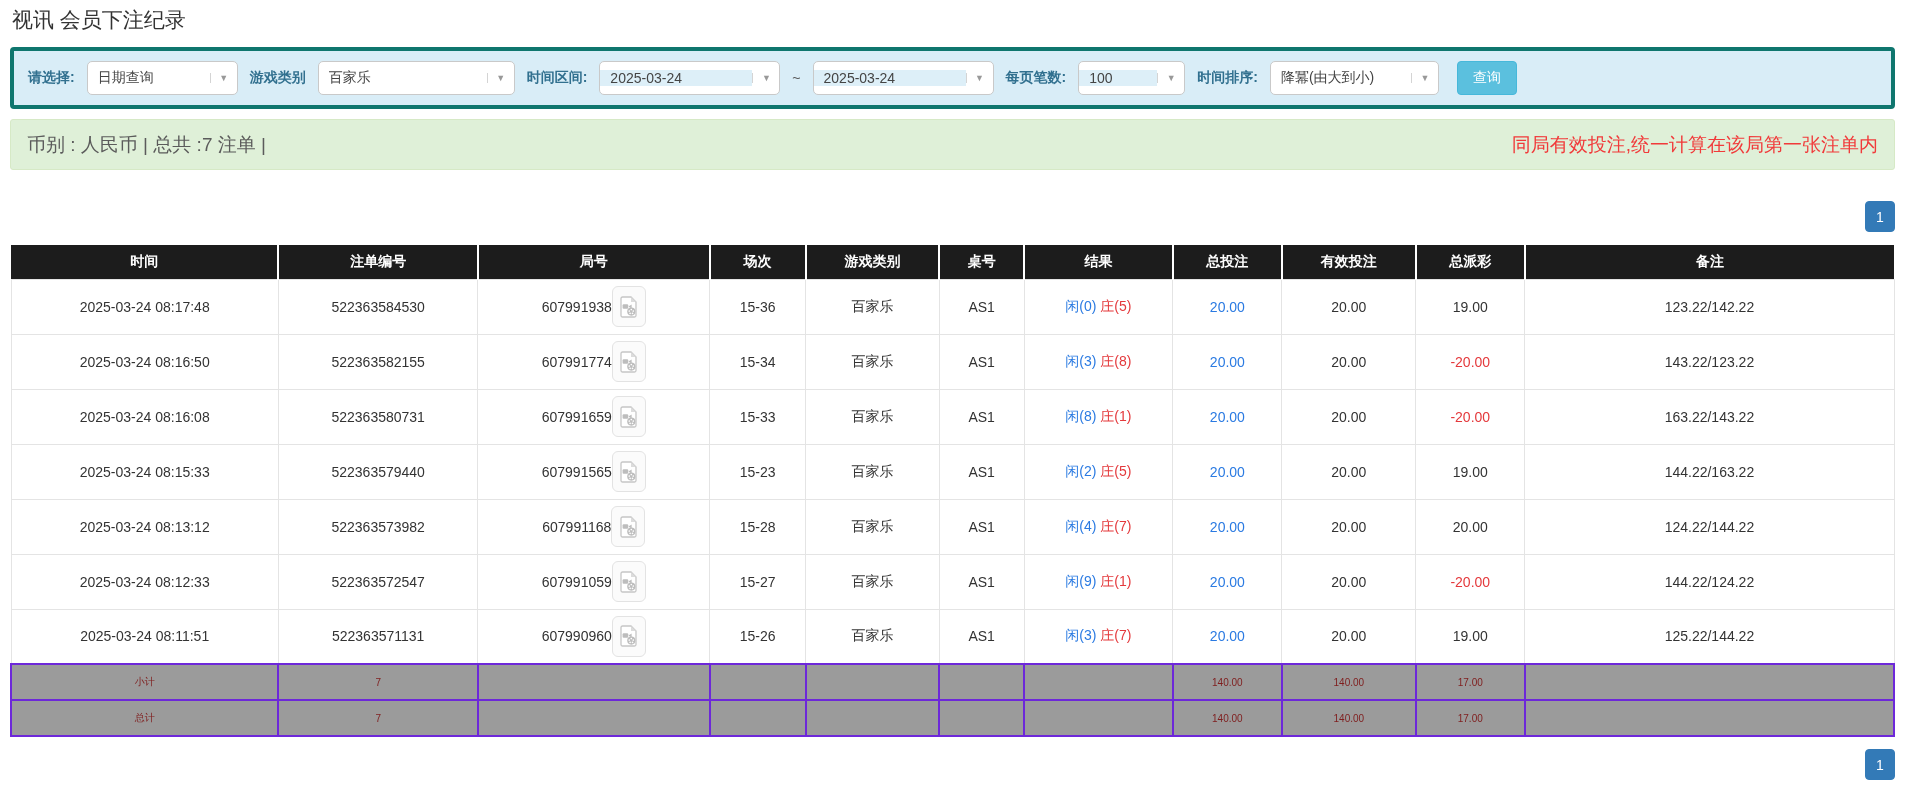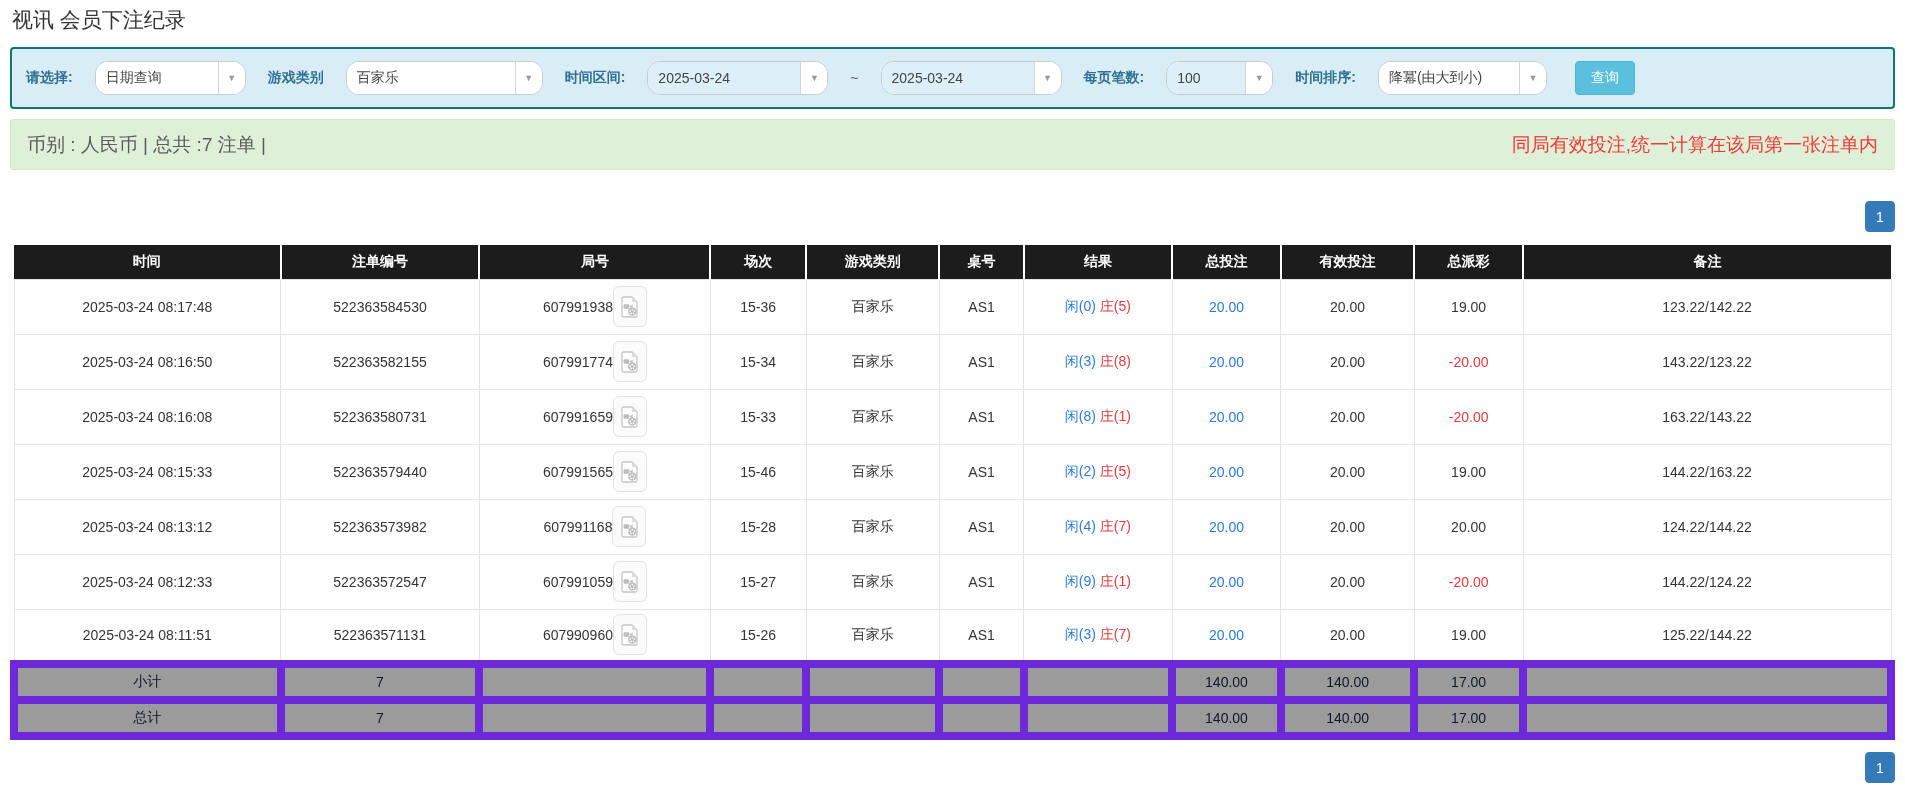--- a/index.html
+++ b/index.html
@@ -7,28 +7,28 @@
   body {
     font-family: "Liberation Sans", "DejaVu Sans", sans-serif;
     color:#333; width:1905px; height:797px; overflow:hidden;
   }
   .container { padding:0 10px; }
 
   .page-title { font-size:21px; font-weight:500; color:#333; margin:6px 0 13px 2px; }
 
   
   .filter-panel {
-    background:#d9edf7; border:2px solid #0f766e; border-radius:4px;
-    height:62px; display:flex; align-items:center; gap:22px; padding:0 14px;
+    background:#d9edf7; border:4px solid #0f766e; border-radius:4px;
+    height:62px; display:flex; align-items:center; gap:12px; padding:0 14px;
     font-size:14px; white-space:nowrap;
   }
   .f-label { color:#31708f; font-weight:bold; }
   .combo {
     display:inline-flex; height:34px; background:#fff;
-    border:1px solid #c9c9c9; border-radius:13px; overflow:hidden; cursor:pointer;
+    border:1px solid #c9c9c9; border-radius:5px; overflow:hidden; cursor:pointer;align-items:center;
   }
   .combo .val { display:flex; align-items:center; padding:0 10px; color:#444; background:#fff; }
   .combo.tint .val { background:#ddeff8; }
   .combo .arrow-box {
     width:27px; border-left:1px solid #d4d4d4; background:#fff;
     display:flex; align-items:center; justify-content:center; color:#999; font-size:9px;
   }
   .w1 .val { width:122px; } .w2 .val { width:168px; } .wdate .val { width:152px; }
   .wsize .val { width:78px; } .wsort .val { width:140px; }
   .tilde { color:#555; }
@@ -74,21 +74,21 @@
   .link { cursor:pointer; }
 
   .round-inner { display:inline-flex; align-items:center; justify-content:center; gap:0; }
   .video-btn {
     width:34px; height:41px; background:#fbfbfb; border:1px solid #e3e3e3;
     border-radius:6px; display:inline-flex; align-items:center; justify-content:center;
     cursor:pointer; padding:0;
   }
 
   tr.sum td {
-    background:#9b9b9b; color:#0f172a; height:36px; border:8px solid #6d28d9; font-size:14px;
+    background:#9b9b9b; color:#7f1d1d; height:36px; border:2px solid #6d28d9; font-size:10px;
   }
 </style>
 </head>
 <body>
 
 <div class="container">
 
   <div class="page-title">视讯 会员下注纪录</div>
 
   <div class="filter-panel">
@@ -269,21 +269,21 @@
                   <path d="M9.4 10.5l3.2-1.9v3.8z" fill="#bdbdbd"></path>
                   <circle cx="12.3" cy="15.6" r="4.1" fill="#bdbdbd"></circle>
                   <circle cx="12.3" cy="13.5" r="0.85" fill="#ffffff"></circle>
                   <circle cx="10.3" cy="15" r="0.85" fill="#ffffff"></circle>
                   <circle cx="14.3" cy="15" r="0.85" fill="#ffffff"></circle>
                   <circle cx="11.1" cy="17.3" r="0.85" fill="#ffffff"></circle>
                   <circle cx="13.5" cy="17.3" r="0.85" fill="#ffffff"></circle>
                 </svg>
               </button>
             </span></td>
-          <td>15-46</td>
+          <td>15-23</td>
           <td>百家乐</td>
           <td>AS1</td>
           <td><span class="blue">闲(2)</span> <span class="red">庄(5)</span></td>
           <td><span class="blue link">20.00</span></td>
           <td>20.00</td>
           <td>19.00</td>
           <td>144.22/163.22</td>
         </tr>
         <tr>
           <td>2025-03-24 08:13:12</td>

